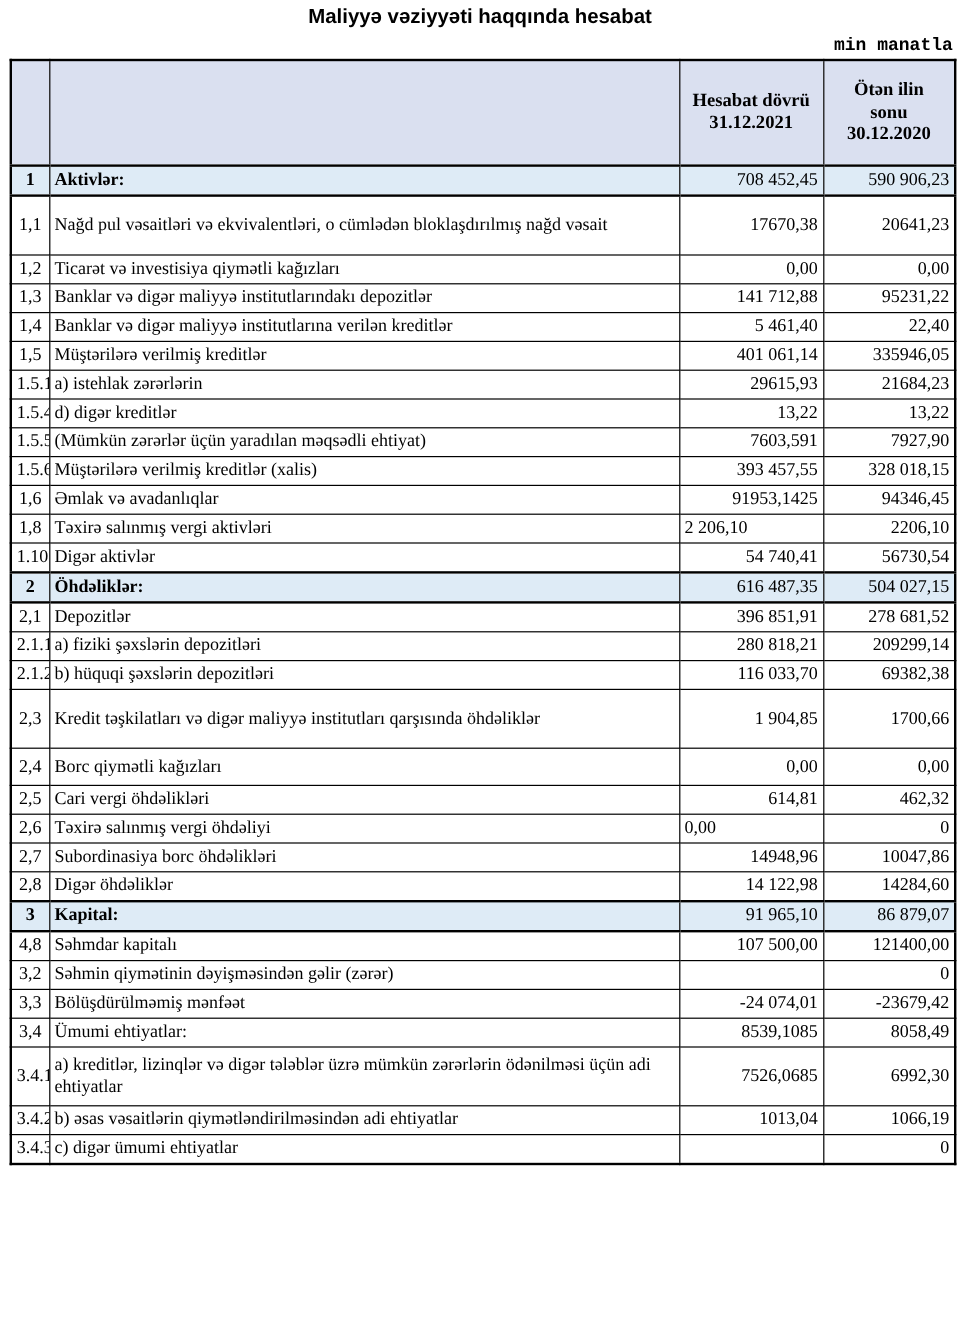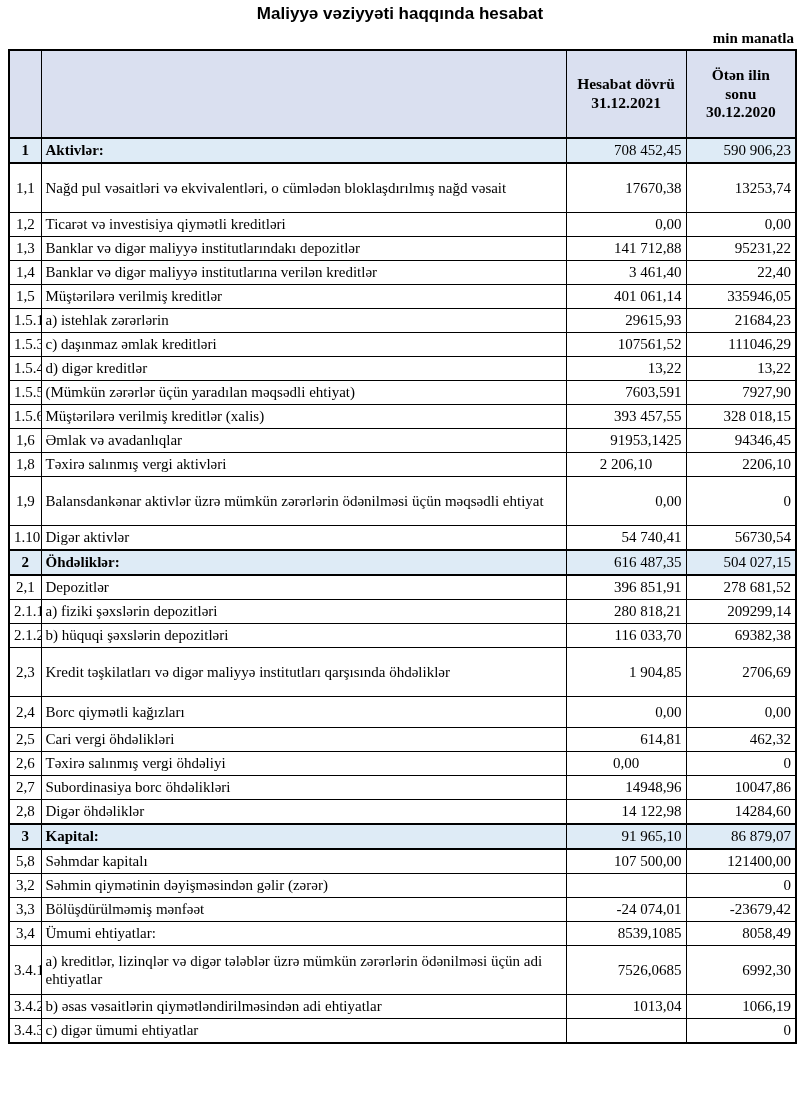--- a/index.html
+++ b/index.html
@@ -17,21 +17,21 @@
     font-weight:bold;
     font-size:17px;
     padding-top:4px;
     margin:0;
   }
   .unit-note {
     text-align:right;
     font-weight:bold;
     font-size:15px;
     margin: 6px 6px 2px 0;
-    font-family:Liberation Serif, serif;
+    font-family:Liberation Mono, monospace;
   }
   table.fin {
     border-collapse: collapse;
     margin-left:8px;
     width: 787px;
     table-layout: fixed;
     font-size:15px;
     border: 2px solid #000;
   }
   table.fin td {
@@ -49,21 +49,21 @@
   thead td {
     background: #dae0f0;
     font-weight: bold;
     text-align: center;
     height: 84px;
     white-space: pre-line;
     font-size:15.5px;
   }
   td.num  { text-align:center; }
   td.val  { text-align:right; }
-  td.val.left { text-align:center; }
+  td.val.left { text-align:left; }
 
   tr.row td { height: 21px; }
   tr.two td { height: 46px; margin-top: 16px; }
   tr.tall td { height: 46px; }
   tr.med td  { height: 28px; margin-top: 23px; }
 
   tr.section td {
     background:#deebf6;
     border-top-width: 2px;
     border-bottom-width: 2px;
@@ -99,59 +99,53 @@
         <tr class="row section">
           <td class="num">1</td>
           <td class="name">Aktivlər:</td>
           <td class="val">708 452,45</td>
           <td class="val">590 906,23</td>
         </tr>
         <tr class="row two">
           <td class="num">1,1</td>
           <td class="name">Nağd pul vəsaitləri və  ekvivalentləri, o cümlədən bloklaşdırılmış nağd vəsait</td>
           <td class="val">17670,38</td>
-          <td class="val">13253,74</td>
+          <td class="val">20641,23</td>
         </tr>
         <tr class="row">
           <td class="num">1,2</td>
-          <td class="name">Ticarət və investisiya qiymətli kreditləri</td>
+          <td class="name">Ticarət və investisiya qiymətli kağızları</td>
           <td class="val">0,00</td>
           <td class="val">0,00</td>
         </tr>
         <tr class="row">
           <td class="num">1,3</td>
           <td class="name">Banklar və digər maliyyə institutlarındakı depozitlər</td>
           <td class="val">141 712,88</td>
           <td class="val">95231,22</td>
         </tr>
         <tr class="row">
           <td class="num">1,4</td>
           <td class="name">Banklar və digər maliyyə institutlarına verilən kreditlər</td>
-          <td class="val">3 461,40</td>
+          <td class="val">5 461,40</td>
           <td class="val">22,40</td>
         </tr>
         <tr class="row">
           <td class="num">1,5</td>
           <td class="name">Müştərilərə verilmiş kreditlər</td>
           <td class="val">401 061,14</td>
           <td class="val">335946,05</td>
         </tr>
         <tr class="row">
           <td class="num">1.5.1</td>
           <td class="name">a) istehlak zərərlərin</td>
           <td class="val">29615,93</td>
           <td class="val">21684,23</td>
         </tr>
         <tr class="row">
-          <td class="num">1.5.3</td>
-          <td class="name">c) daşınmaz əmlak kreditləri</td>
-          <td class="val">107561,52</td>
-          <td class="val">111046,29</td>
-        </tr>
-        <tr class="row">
           <td class="num">1.5.4</td>
           <td class="name">d) digər kreditlər</td>
           <td class="val">13,22</td>
           <td class="val">13,22</td>
         </tr>
         <tr class="row">
           <td class="num">1.5.5</td>
           <td class="name">(Mümkün zərərlər üçün yaradılan məqsədli ehtiyat)</td>
           <td class="val">7603,591</td>
           <td class="val">7927,90</td>
@@ -166,26 +160,20 @@
           <td class="num">1,6</td>
           <td class="name">Əmlak və avadanlıqlar</td>
           <td class="val">91953,1425</td>
           <td class="val">94346,45</td>
         </tr>
         <tr class="row">
           <td class="num">1,8</td>
           <td class="name">Təxirə salınmış vergi aktivləri</td>
           <td class="val left">2 206,10</td>
           <td class="val">2206,10</td>
-        </tr>
-        <tr class="row two">
-          <td class="num">1,9</td>
-          <td class="name">Balansdankənar aktivlər üzrə mümkün zərərlərin ödənilməsi üçün məqsədli ehtiyat</td>
-          <td class="val">0,00</td>
-          <td class="val">0</td>
         </tr>
         <tr class="row">
           <td class="num">1.10</td>
           <td class="name">Digər aktivlər</td>
           <td class="val">54 740,41</td>
           <td class="val">56730,54</td>
         </tr>
         <tr class="row section">
           <td class="num">2</td>
           <td class="name">Öhdəliklər:</td>
@@ -207,21 +195,21 @@
         <tr class="row">
           <td class="num">2.1.2</td>
           <td class="name">b) hüquqi şəxslərin depozitləri</td>
           <td class="val">116 033,70</td>
           <td class="val">69382,38</td>
         </tr>
         <tr class="row tall">
           <td class="num">2,3</td>
           <td class="name">Kredit təşkilatları və digər maliyyə institutları qarşısında öhdəliklər</td>
           <td class="val">1 904,85</td>
-          <td class="val">2706,69</td>
+          <td class="val">1700,66</td>
         </tr>
         <tr class="row med">
           <td class="num">2,4</td>
           <td class="name">Borc qiymətli kağızları</td>
           <td class="val">0,00</td>
           <td class="val">0,00</td>
         </tr>
         <tr class="row">
           <td class="num">2,5</td>
           <td class="name">Cari vergi öhdəlikləri</td>
@@ -246,21 +234,21 @@
           <td class="val">14 122,98</td>
           <td class="val">14284,60</td>
         </tr>
         <tr class="row section">
           <td class="num">3</td>
           <td class="name">Kapital:</td>
           <td class="val">91 965,10</td>
           <td class="val">86 879,07</td>
         </tr>
         <tr class="row">
-          <td class="num">5,8</td>
+          <td class="num">4,8</td>
           <td class="name">Səhmdar kapitalı</td>
           <td class="val">107 500,00</td>
           <td class="val">121400,00</td>
         </tr>
         <tr class="row">
           <td class="num">3,2</td>
           <td class="name">Səhmin qiymətinin dəyişməsindən gəlir (zərər)</td>
           <td class="val"></td>
           <td class="val">0</td>
         </tr>

